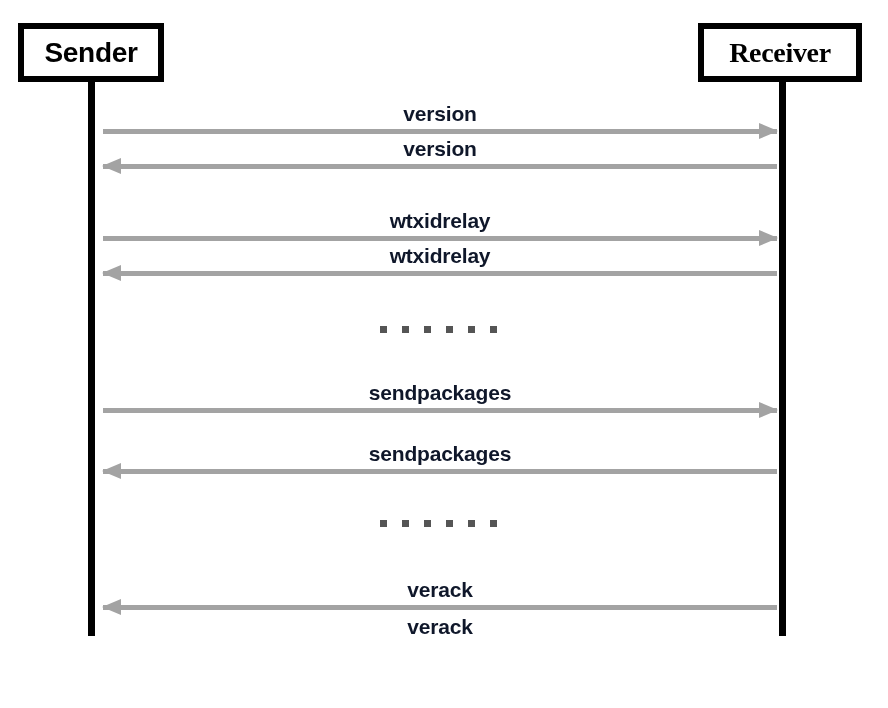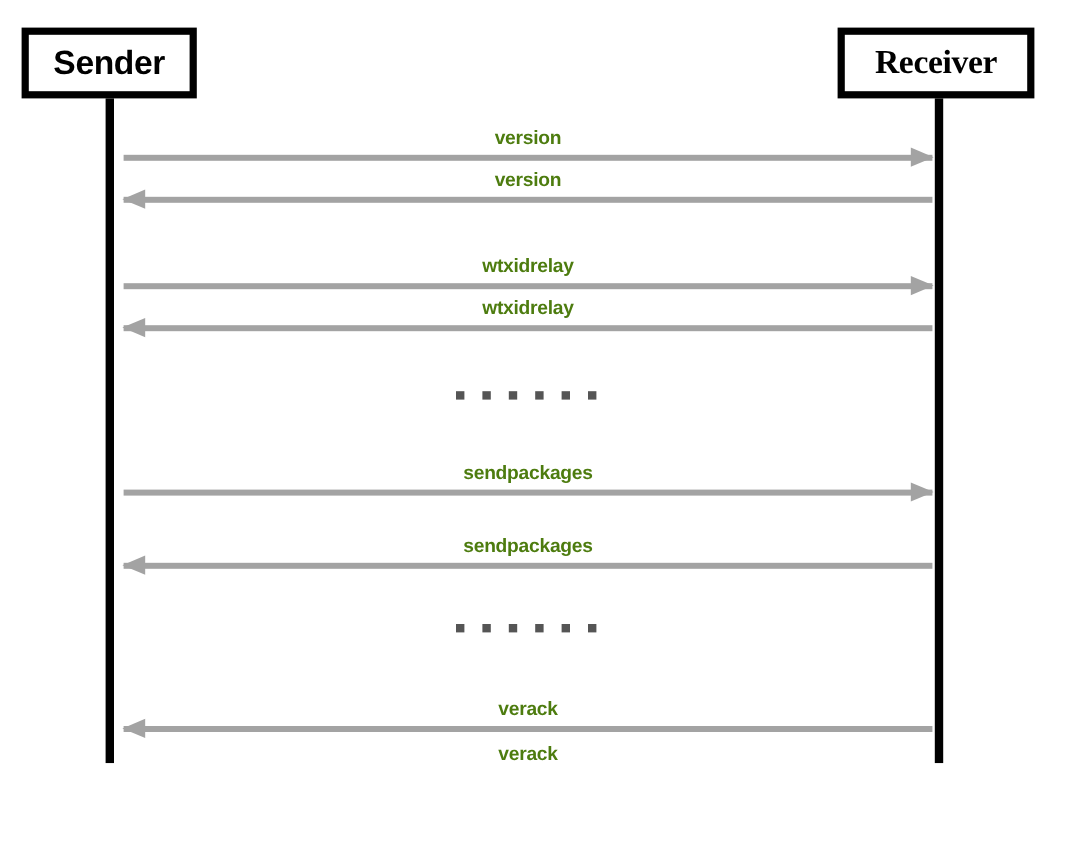--- a/index.html
+++ b/index.html
@@ -73,23 +73,23 @@
   .msg-head.left {
     left: -1px;
     border-right: 19px solid #a3a3a3;
   }
   .msg-label {
     position: absolute;
     left: 0;
     right: 0;
     bottom: 5px;
     text-align: center;
-    font-size: 16px;
+    font-size: 21px;
     font-weight: bold;
-    color: #4d7c0f;
+    color: #0f172a;
     letter-spacing: -0.2px;
     line-height: 1;
     white-space: nowrap;
   }
 
   
   .dots-row {
     position: absolute;
     display: flex;
     align-items: center;

